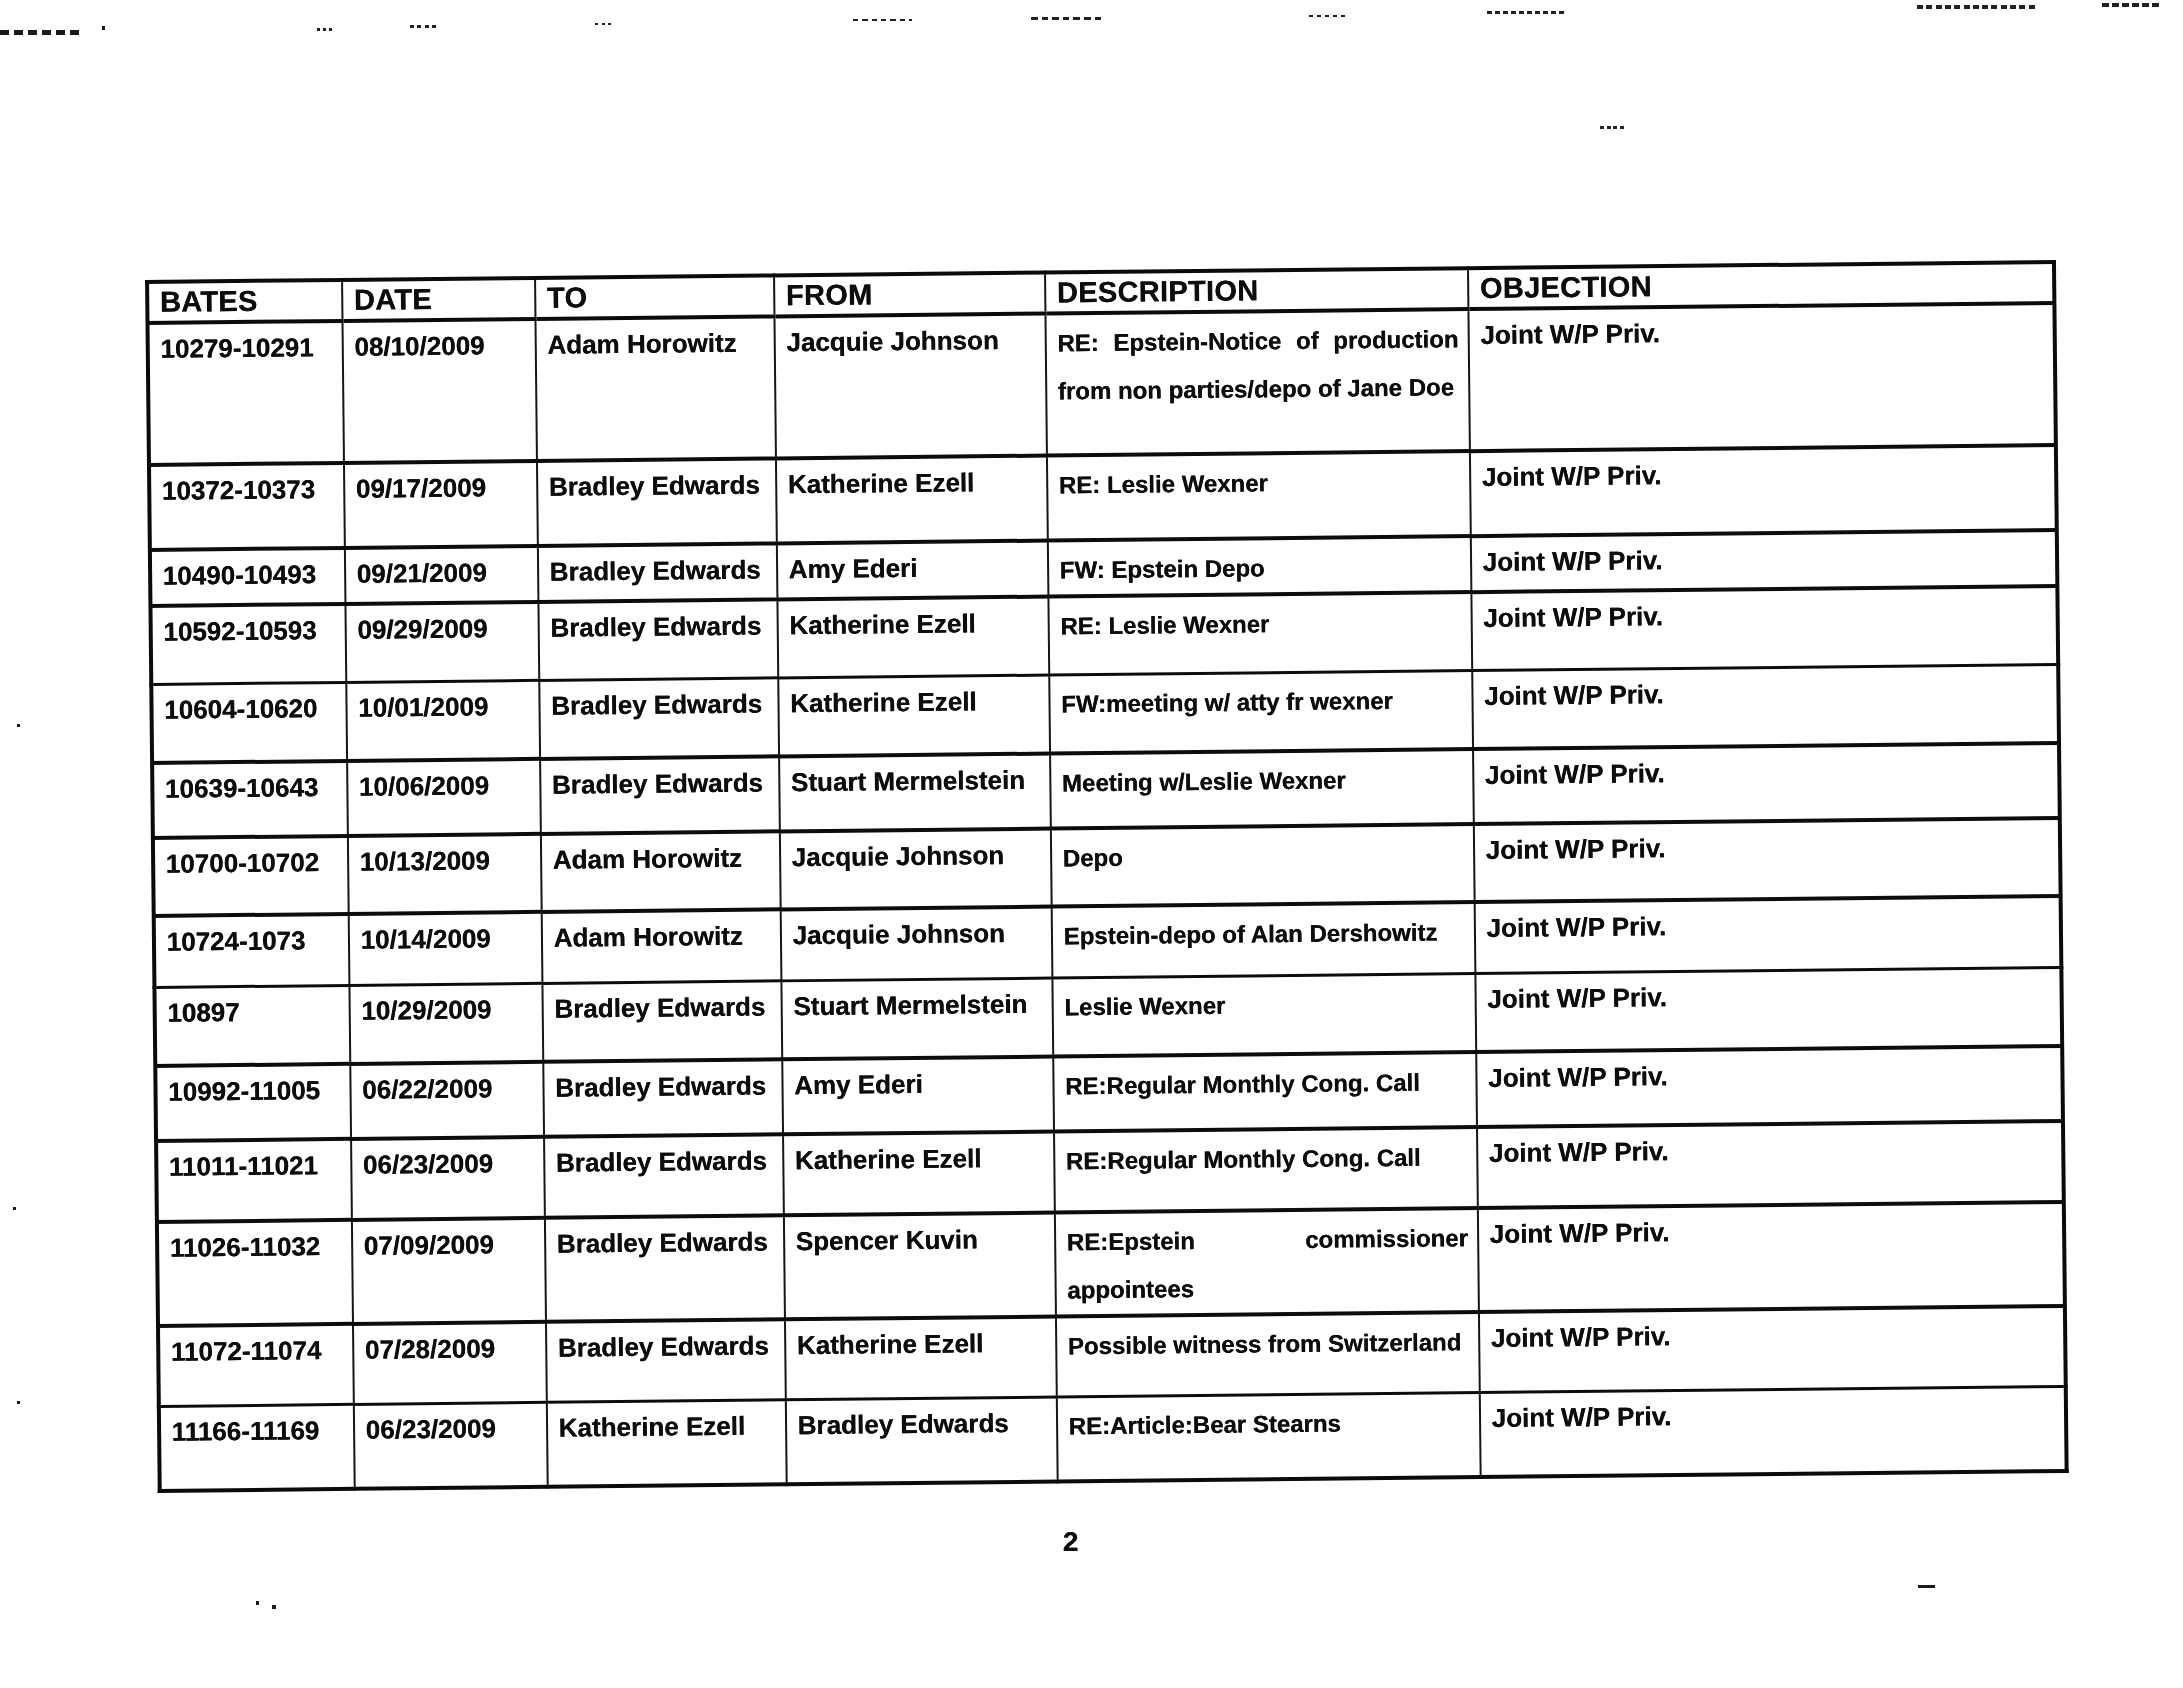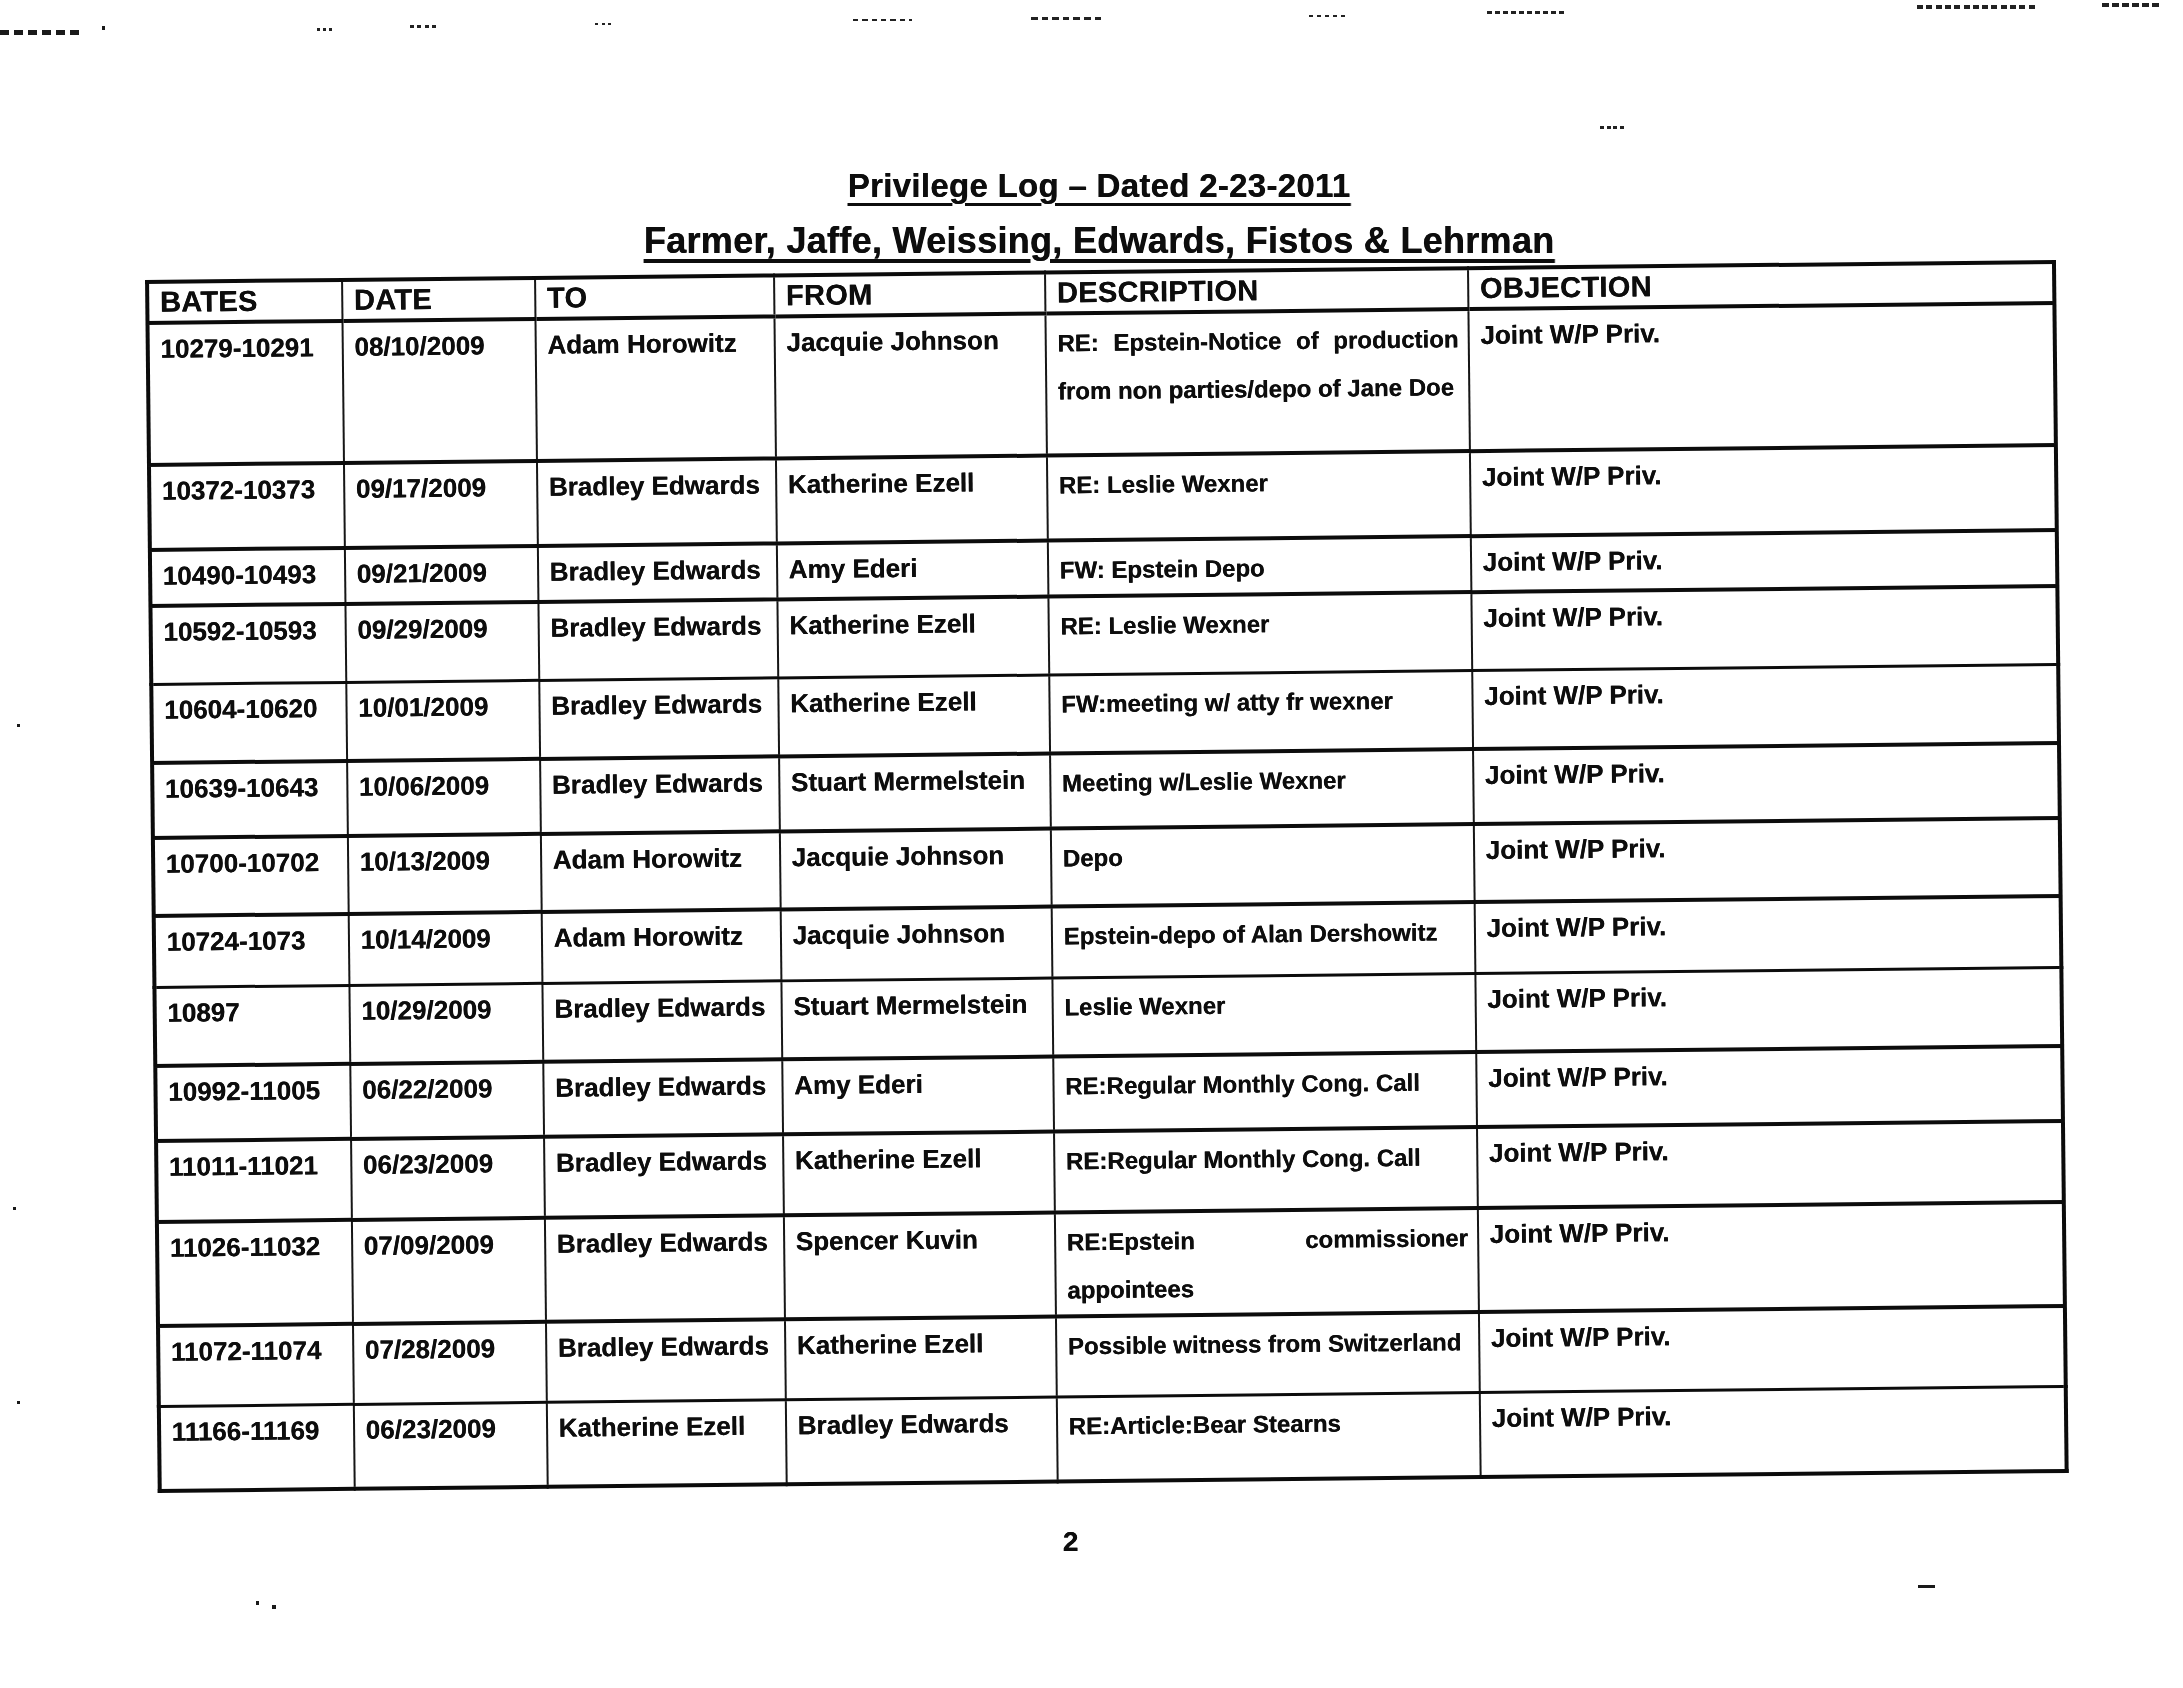--- a/index.html
+++ b/index.html
@@ -161,24 +161,20 @@
   <span class="noise nd10"></span>
   <span class="noise nd11"></span>
   <span class="noise nd12"></span>
   <span class="noise nd13"></span>
   <span class="noise nd14"></span>
   <span class="noise nd15"></span>
   <span class="noise nd16"></span>
   <span class="noise nd17"></span>
   <span class="noise nd18"></span>
 
-  <div class="title-block">
-    <div class="doc-title">Privilege Log – Dated 2-23-2011</div>
-    <div class="doc-subtitle">Farmer, Jaffe, Weissing, Edwards, Fistos &amp; Lehrman</div>
-  </div>
 
   <div class="table-wrap">
     <table class="privlog">
       <colgroup>
         <col style="width:195px">
           <col style="width:193px">
           <col style="width:239px">
         <col style="width:271px">
           <col style="width:423px">
           <col style="width:586px">

